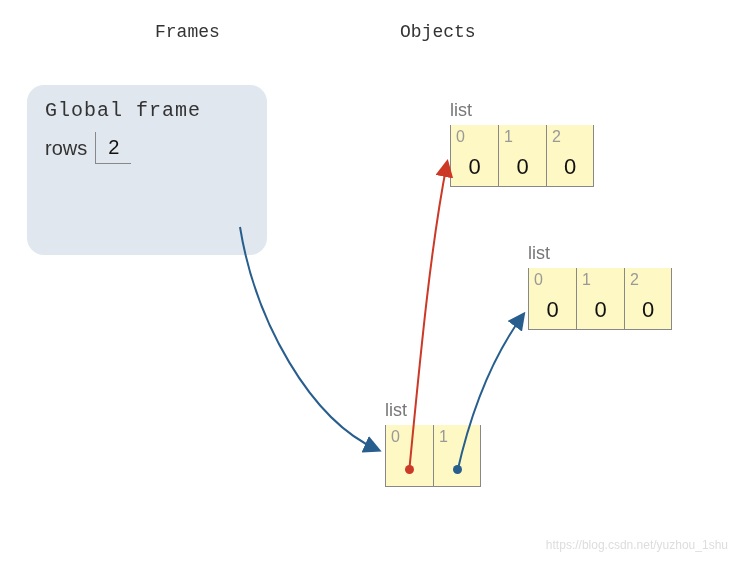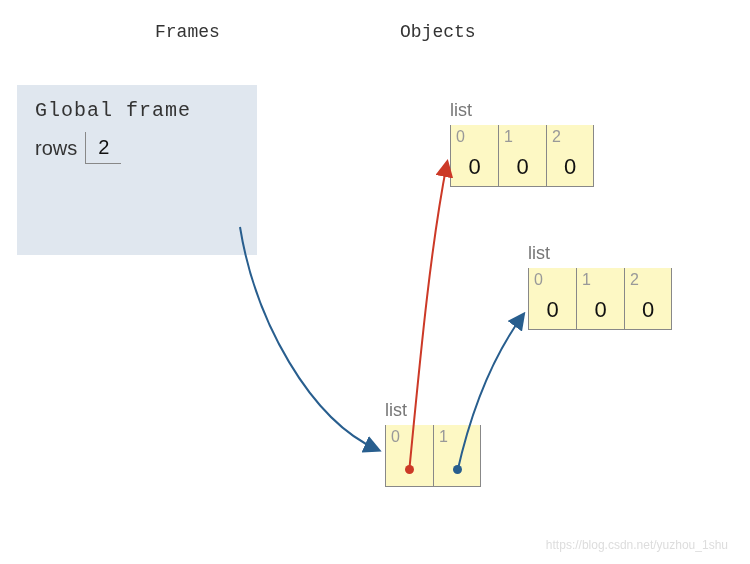--- a/index.html
+++ b/index.html
@@ -15,26 +15,27 @@
       background: #ffffff;
     }
     .heading {
       position: absolute;
       font-size: 18px;
       color: #333;
       font-family: Liberation Mono, monospace;
     }
     .global-frame {
       position: absolute;
-      left: 17px;
+      left: 27px;
       top: 85px;
       width: 240px;
       height: 170px;
       background: #e0e7ef;
       padding: 14px 18px;
+      border-radius: 17px;
     }
     .frame-title {
       font-family: "Andale Mono", "Courier New", monospace;
       font-size: 20px;
       color: #333;
       margin-bottom: 10px;
       letter-spacing: 1px;
     }
     .frame-row {
       display: flex;

